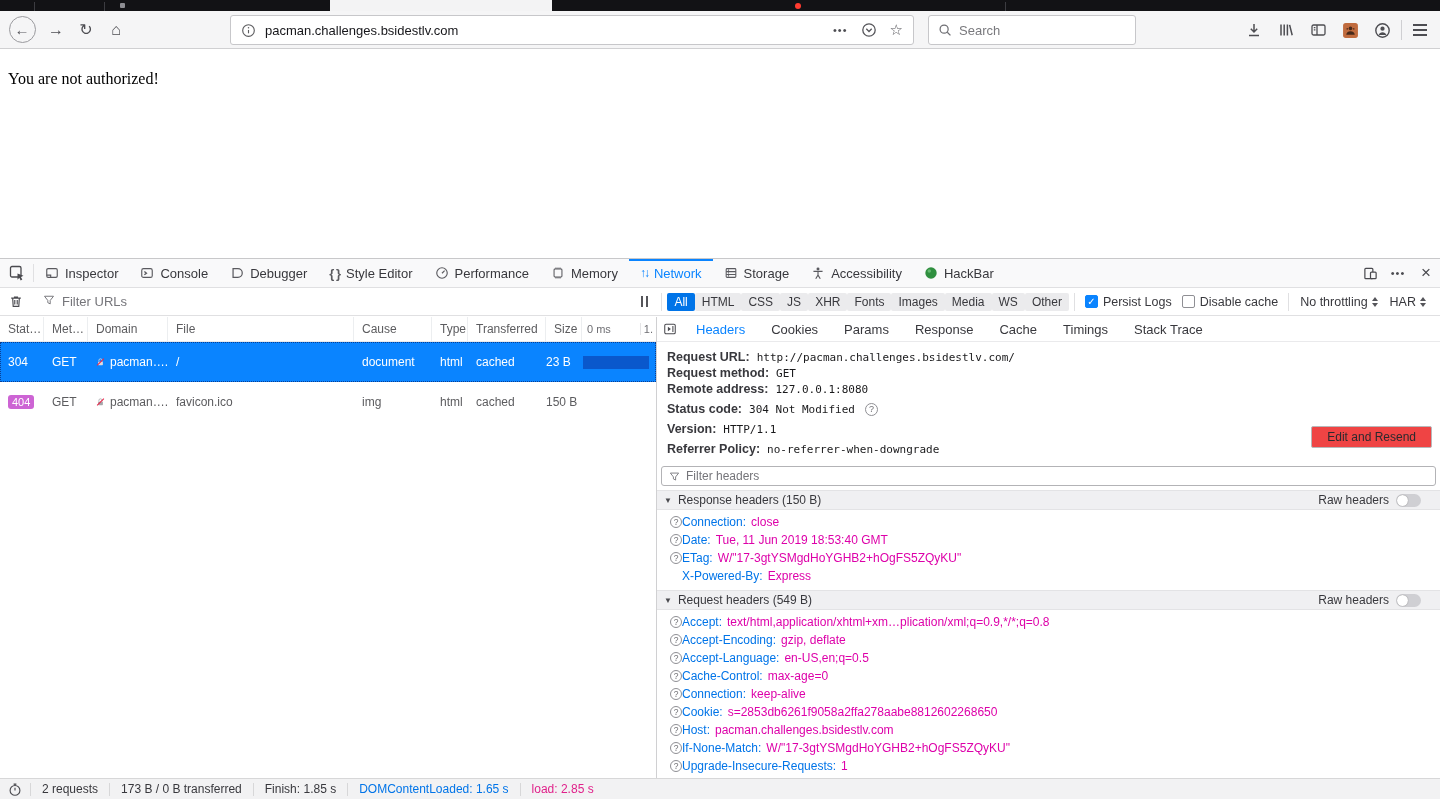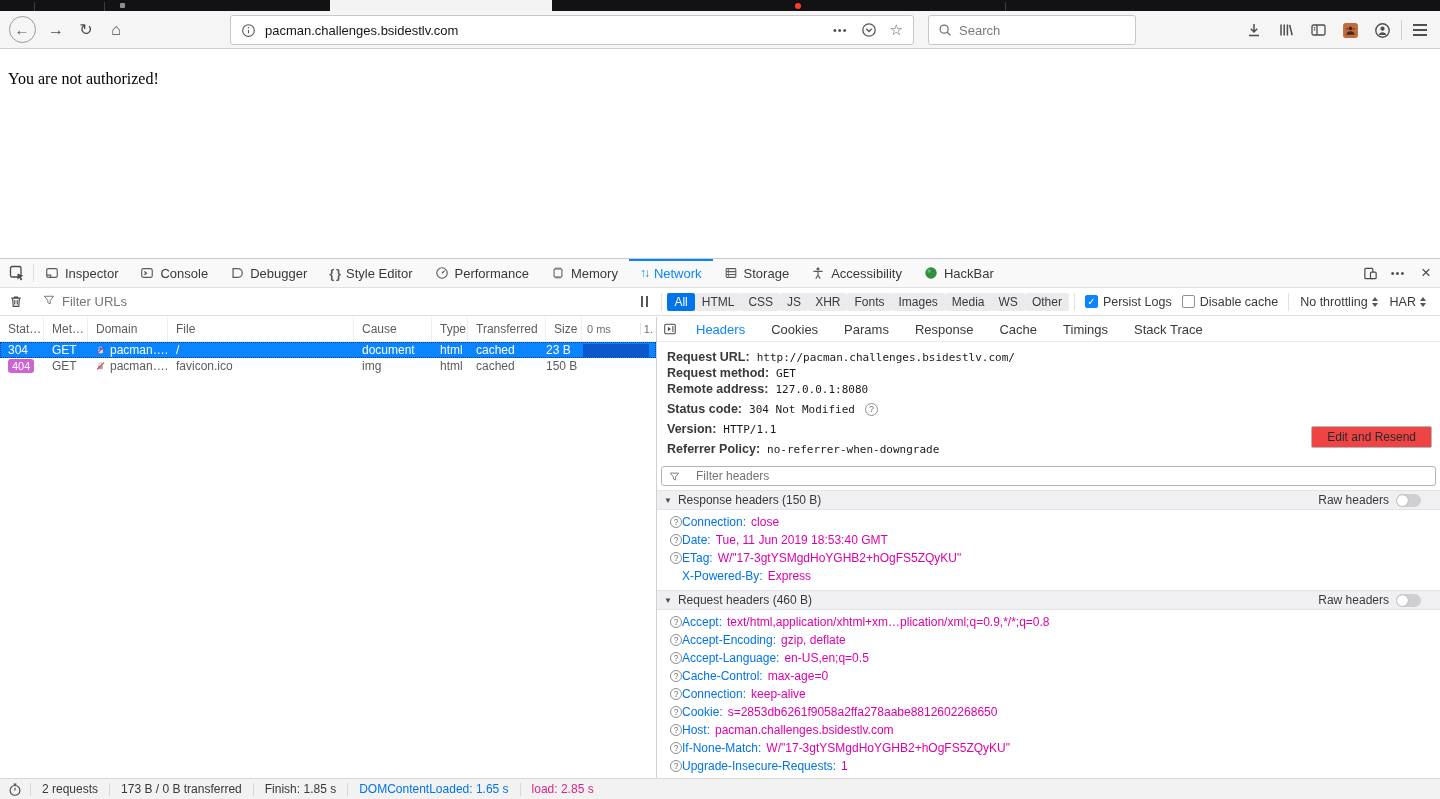--- a/index.html
+++ b/index.html
@@ -72,21 +72,21 @@
   .caret-ud .dn{border-top:4px solid #55555a}
 
   
   .dt-main{position:absolute;top:58px;left:0;right:0;bottom:21px;overflow:hidden}
   .net-list{position:absolute;left:0;top:0;bottom:0;width:656px;overflow:hidden}
   .net-row{display:grid;grid-template-columns:44px 44px 80px 186px 78px 36px 78px 36px 1fr;align-items:center;font-size:12px}
   .net-row.head{height:25px;border-bottom:1px solid #eaeaec;color:#5c5c5f}
   .net-row.head>div{height:100%;display:flex;align-items:center;padding-left:8px;border-right:1px solid #eceef0;overflow:hidden;white-space:nowrap}
   .net-row.head>.tlh{border-right:none;position:relative;padding-left:5px;font-size:11px;color:#6e6e73}
   .tlh .tmark{position:absolute;right:3px;border-left:1px solid #e4e4e6;padding-left:3px}
-  .net-row.datarow{height:16px;color:#5c5c5f}
+  .net-row.datarow{height:40px;color:#5c5c5f}
   .net-row.datarow>div{padding-left:8px;white-space:nowrap;overflow:hidden}
   .net-row .szc{text-align:right;padding-right:14px !important;padding-left:0 !important}
   .net-row.sel{background:#0a84ff;color:#fff;outline:1px dotted #0a3f93;outline-offset:-1px}
   .domain-cell{display:flex;align-items:center;gap:5px}
   .badge404{display:inline-block;background:#cd64d4;color:#fff;font-size:11px;line-height:14px;padding:0 4px;border-radius:3px}
   .tl-cell{padding-left:0 !important}
   .tbar{margin-left:1px;width:66px;height:13px;background:#0a58cc}
 
   
   .net-details{position:absolute;left:656px;right:0;top:0;bottom:0;border-left:1px solid #d0d0d2;background:#fff;overflow:hidden}
@@ -95,21 +95,21 @@
   .det-tab{padding:0 13px;font-size:13px;color:#38383d;height:100%;display:flex;align-items:center}
   .det-tab.active{color:#0a84ff}
   .summary{position:relative;padding:7px 10px 5px 10px}
   .sline{height:16px;display:flex;align-items:center;font-size:12.5px}
   .sline.sp{margin-top:4px}
   .slabel{font-weight:700;color:#38383d;white-space:nowrap}
   .sval{font-family:"DejaVu Sans Mono",monospace;font-size:11px;color:#19191b;margin-left:7px;white-space:nowrap}
   .helpq{width:13px;height:13px;border:1px solid #8f8f94;border-radius:50%;color:#6e6e73;font-size:9px;display:flex;align-items:center;justify-content:center;flex:none}
   .st-help{margin-left:10px}
   .editresend{position:absolute;right:8px;top:84px;font-size:12px;color:#2a2a2e;background:#ef4444;border:1px solid #b8b8ba;border-radius:2px;padding:3px 15px;white-space:nowrap}
-  .hfilter{margin:4px 4px 4px 4px;height:20px;border:1px solid #b3b3b6;border-radius:3px;display:flex;align-items:center;gap:16px;padding:0 7px;color:#75757a;font-size:12px;background:#fff}
+  .hfilter{margin:4px 4px 4px 4px;height:20px;border:1px solid #b3b3b6;border-radius:3px;display:flex;align-items:center;gap:6px;padding:0 7px;color:#75757a;font-size:12px;background:#fff}
   .section-h{height:20px;background:#f0f0f2;border-top:1px solid #e3e3e5;border-bottom:1px solid #e3e3e5;display:flex;align-items:center;padding:0 7px;font-size:12px;color:#38383d}
   .tri{font-size:8px;color:#4a4a4f;margin-right:6px}
   .rawwrap{margin-left:auto;display:flex;align-items:center;gap:7px;padding-right:12px;font-size:12px;color:#38383d}
   .tgl{width:25px;height:13px;border-radius:7px;background:#cfcfd3;position:relative;flex:none}
   .tgl::after{content:"";position:absolute;left:1px;top:1px;width:11px;height:11px;border-radius:50%;background:#fff;box-shadow:0 0 1px rgba(0,0,0,.5)}
   .hlist{padding:3px 0 5px 0}
   .hitem{height:18px;display:flex;align-items:center;padding-left:13px;font-size:12px}
   .hitem .helpq{width:12px;height:12px;font-size:8.5px}
   .helpq.ghost{visibility:hidden}
   .hname{color:#0074e8;white-space:nowrap}
@@ -524,21 +524,21 @@
           </div>
         <div class="hitem">
             <span class="helpq ghost">?</span>
             <span class="hname">X-Powered-By:</span>
             <span class="hval">Express</span>
           </div>
       </div>
 
       <div class="section-h">
         <span class="tri">▼</span>
-        <span>Request headers (460 B)</span>
+        <span>Request headers (549 B)</span>
         <span class="rawwrap">
           <span>Raw headers</span>
           <span class="tgl"></span>
         </span>
       </div>
       <div class="hlist">
         <div class="hitem">
             <span class="helpq">?</span>
             <span class="hname">Accept:</span>
             <span class="hval">text/html,application/xhtml+xm…plication/xml;q=0.9,*/*;q=0.8</span>

